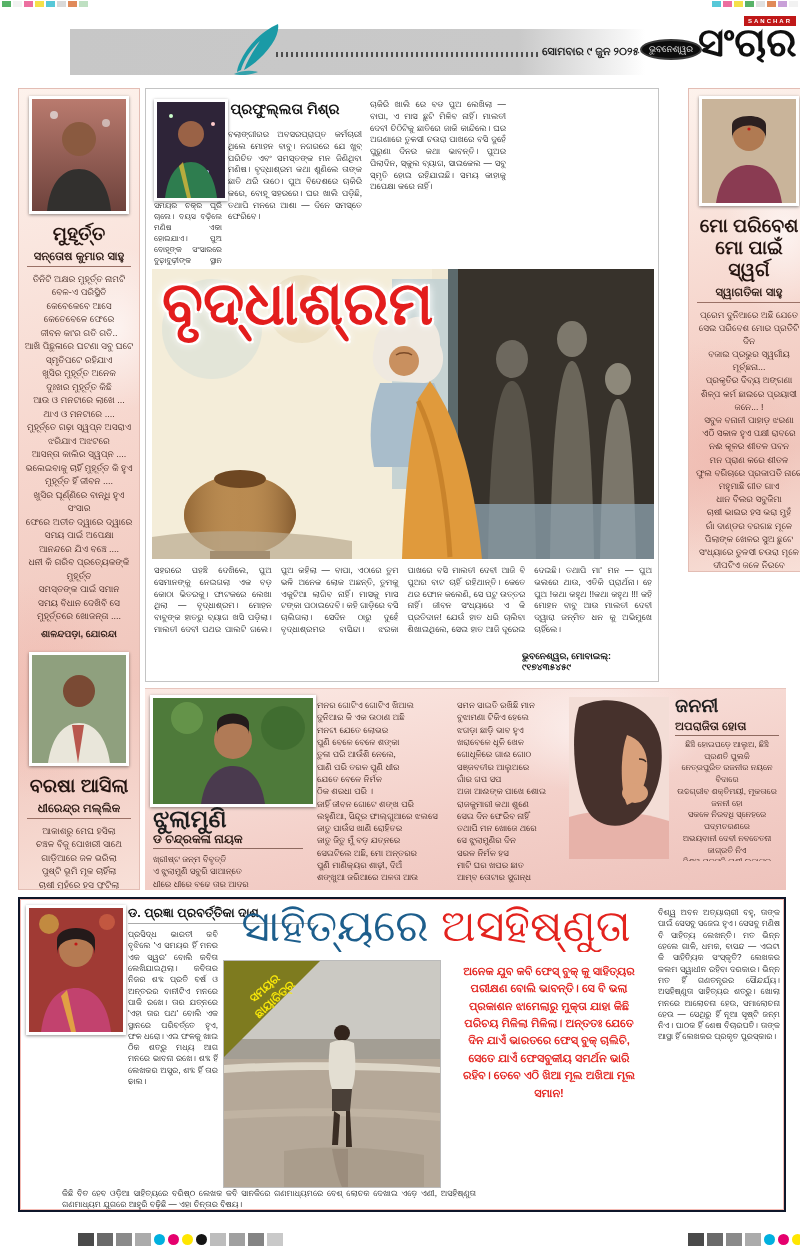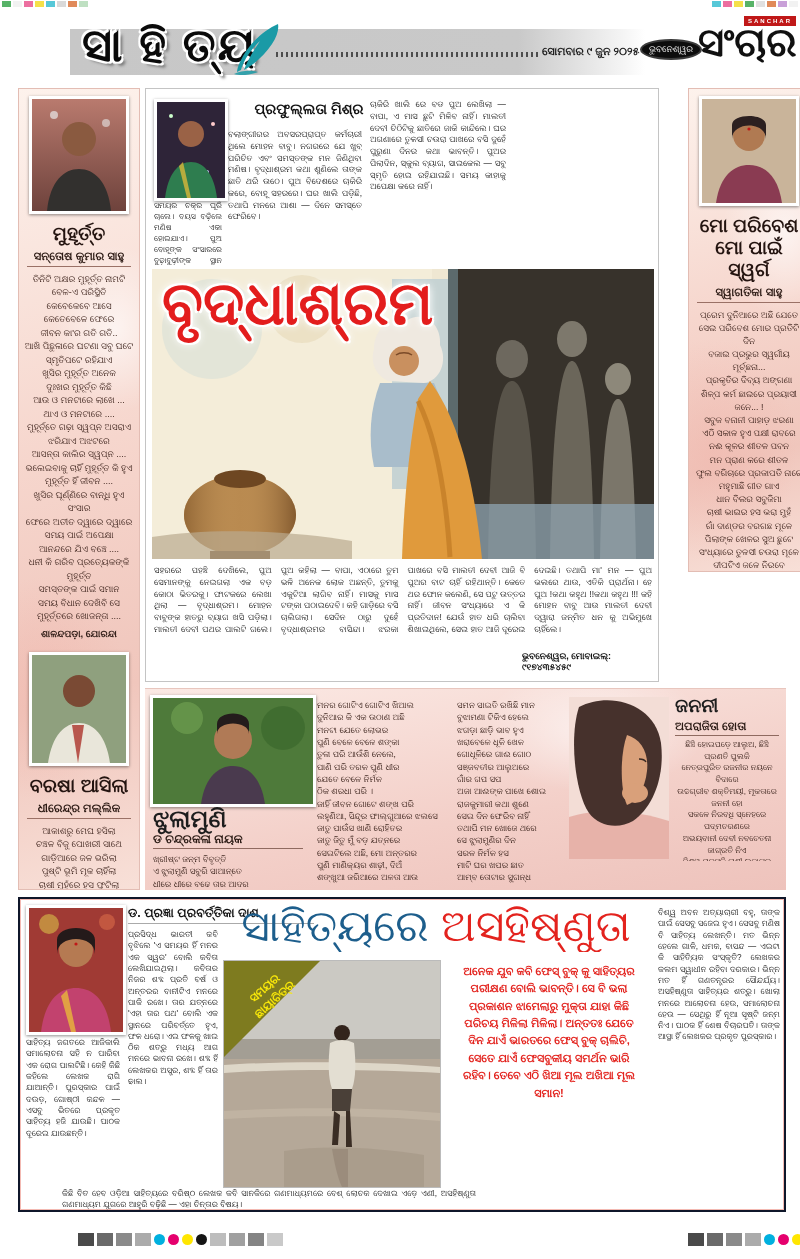--- a/index.html
+++ b/index.html
@@ -41,21 +41,21 @@
   .photo { border:3px solid #fff; box-shadow:0 1px 3px rgba(0,0,0,.45); flex:none; }
   .poem-title { margin-top:9px; font-size:19px; font-weight:bold; color:#241410; text-align:center; line-height:1.15; white-space:pre-line; }
   .poem-author { margin-top:5px; padding-bottom:3px; width:104px; font-size:11.5px; font-weight:bold; color:#2c1a14;
     text-align:center; border-bottom:1px solid #9a7166; }
   .poem-text { margin-top:6px; font-size:9px; line-height:1.5; color:#40261f; text-align:center; white-space:pre-line; }
   .poem-sign { margin-top:4px; font-size:9.5px; font-weight:bold; color:#33201a; text-align:center; }
   
   .feature { position:absolute; left:145px; top:88px; width:514px; height:594px; background:#fff;
     border:1px solid #c4c4c4; overflow:hidden; }
   .f-photo { position:absolute; left:8px; top:10px; }
-  .f-byline { position:absolute; left:96px; top:12px; width:134px; font-size:14.5px; font-weight:bold; text-align:center; color:#111; }
+  .f-byline { position:absolute; left:72px; top:12px; width:134px; font-size:14.5px; font-weight:bold; text-align:center; color:#111; }
   .f-col { position:absolute; font-size:8.4px; line-height:1.4; text-align:justify; color:#1e1e1e; overflow:hidden; }
   .f-col.c0 { left:8px;  top:112px; width:68px;  height:64px; font-size:7.8px; }
   .f-col.c1 { left:82px; top:40px;  width:134px; height:136px; }
   .f-col.c2 { left:224px; top:10px; width:136px; height:166px; }
   .f-col.c3 { left:368px; top:10px; width:138px; height:166px; }
   .f-art { position:absolute; left:6px; top:180px; width:502px; height:290px; overflow:hidden; }
   .f-headline { position:absolute; left:10px; top:0px; font-size:60px; font-weight:bold; color:#e31d1d; white-space:nowrap;
     text-shadow:0 0 8px #fff,0 0 12px #fff,2px 2px 0 #fff,-2px -2px 0 #fff,2px -2px 0 #fff,-2px 2px 0 #fff; }
   .f-bottom { position:absolute; left:8px; top:476px; width:498px; height:104px; column-count:4; column-gap:9px;
     font-size:8.4px; line-height:1.4; text-align:justify; color:#1e1e1e; overflow:hidden; }
@@ -134,21 +134,20 @@
       <span style="background:#ec6fa0"></span>
       <span style="background:#f5e04a"></span>
       <span style="background:#58b368"></span>
       <span style="background:#e0e0e0"></span>
       <span style="background:#e08a5a"></span>
       <span style="background:#c9a0d8"></span>
       <span style="background:#f2f2f2"></span>
   </div>
 
   <div class="mast-strip"></div>
-  <div class="mast-title">ସା ହି ତ୍ୟ</div>
   <div class="feather">
     <svg viewBox="0 0 58 58">
       <path d="M50 4 C36 10 20 24 12 42 C10 46 9 50 9 52 L13 50 C15 42 22 30 32 21 C26 30 19 41 16 50 C24 46 36 36 44 24 C49 17 51 9 50 4 Z" fill="#1a9aa6"></path>
       <path d="M6 54 C14 50 24 50 30 52 C22 55 12 56 6 54 Z" fill="#1a9aa6" opacity=".85"></path>
     </svg>
   </div>
   <div class="mast-dashes"></div>
   <div class="mast-date">ସୋମବାର ୯ ଜୁନ ୨୦୨୫</div>
   <div class="brand-tab">SANCHAR</div>
   <div class="brand-name">ସଂଚାର</div>
@@ -418,21 +417,20 @@
           <circle cx="78" cy="14" r="8" fill="#d86a4a" opacity=".6"></circle>
           <circle cx="47" cy="42" r="17" fill="#b57a52"></circle>
           <path d="M28 32 C28 16 66 16 66 32 L66 46 C66 26 28 26 28 46 Z" fill="#241a1a"></path>
           <path d="M12 124 C16 92 30 80 47 80 C64 80 78 92 82 124 Z" fill="#c2426e"></path>
           <path d="M38 82 L47 124 L42 124 L32 88 Z" fill="#e8b83a" opacity=".8"></path>
           <circle cx="47" cy="36" r="1.6" fill="#c01818"></circle>
         </svg>
     </div>
     <div class="b-byline">ଡ. ପ୍ରଜ୍ଞା ପ୍ରବର୍ତ୍ତିକା ଦାଶ</div>
     <div class="b-col b-colA">ପ୍ରସିଦ୍ଧ ଭାରତୀ କବି ବୃଝିଲେ 'ଏ ସମୟର ହିଁ ମନର ଏକ ସ୍ୱର' ବୋଲି କବିତା ଲେଖିଯାଇଥିଲା। କବିତାର ନିଜର ଶବ୍ଦ ପ୍ରତି ବର୍ଷ ଓ ଅନ୍ତରର ବାନୀଟିଏ ମନରେ ପାକି ରଖେ। ତାର ଯତ୍ନରେ 'ଏହା ତାର ପଥ' ବୋଲି ଏକ ସ୍ଥାନରେ ପରିବର୍ତ୍ତେ ହୁଏ, ଫଳ ଧରୋ। ଏଇ ଫଳକୁ ଖାଇ ଠିକ ଶତ୍ରୁ ମଧ୍ୟ ଆଗ ମନରେ ଭାବନା ରଖେ। ଶବ୍ଦ ହିଁ ଲେଖକର ଅସ୍ତ୍ର, ଶବ୍ଦ ହିଁ ତାର ଢାଲ।</div>
-    <div class="b-col b-colB">ସାହିତ୍ୟ ଜଗତରେ ଆଜିକାଲି ସମାଲୋଚନା ସହି ନ ପାରିବା ଏକ ରୋଗ ପାଲଟିଛି। କେହି କିଛି କହିଲେ ଲେଖକ ରାଗି ଯାଆନ୍ତି। ପୁରସ୍କାର ପାଇଁ ଦଉଡ଼, ଗୋଷ୍ଠୀ କନ୍ଦଳ — ଏସବୁ ଭିତରେ ପ୍ରକୃତ ସାହିତ୍ୟ ହଜି ଯାଉଛି। ପାଠକ ଦୂରେଇ ଯାଉଛନ୍ତି।</div>
     <div class="b-headline">
       <span class="blue">ସାହିତ୍ୟରେ</span>
       <span> </span>
       <span class="red">ଅସହିଷ୍ଣୁତା</span>
     </div>
     <div class="b-art">
       <svg width="216" height="226" viewBox="0 0 216 226">
         <rect width="216" height="226" fill="#c7c5bf"></rect>
         <rect x="0" y="0" width="216" height="86" fill="#cbc9c3"></rect>
         <rect x="0" y="78" width="216" height="22" fill="#a39e94"></rect>

